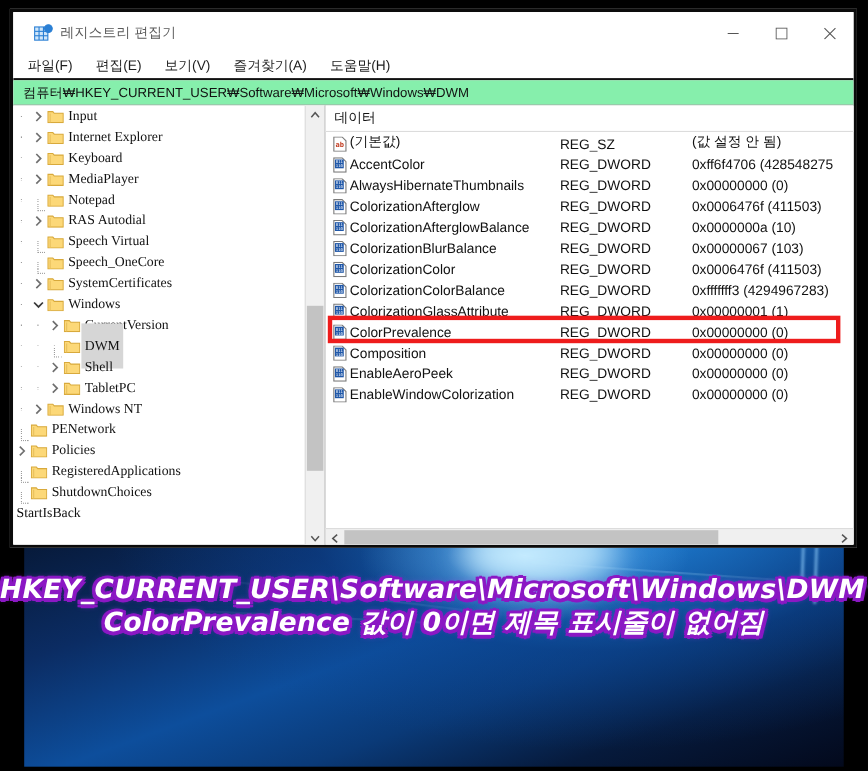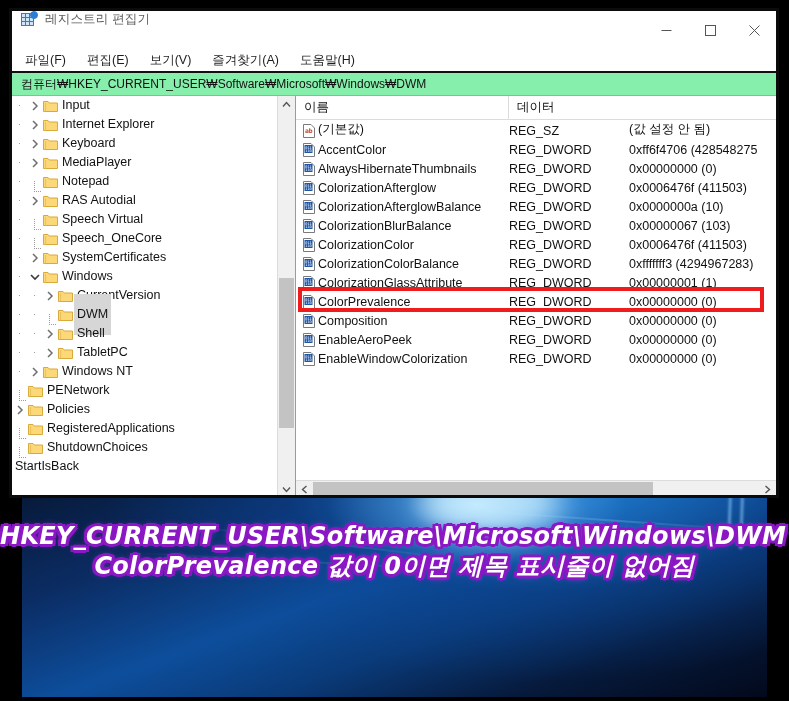--- a/index.html
+++ b/index.html
@@ -35,24 +35,24 @@
     position:absolute;
     left:9px;top:8px;width:770px;height:490px;
     background:#fff;
     border:3px solid #0b0b0b;
     box-sizing:border-box;
     overflow:hidden;
   }
   
   .titlebar{
     height:38px;
-    display:flex;
+    display:flex;align-items:center;
     background:#ffffff;
     position:relative;
-    padding-left:9px;
+    padding-left:19px;
   }
   .app-icon{
     width:16px;height:16px;position:relative;margin-right:8px;flex:0 0 auto;
   }
   .app-icon .grid{
     position:absolute;left:0;top:2px;width:13px;height:13px;
     background:#2a7fd4;
     display:grid;grid-template-columns:1fr 1fr 1fr;grid-template-rows:1fr 1fr 1fr;gap:1px;
     padding:1px;box-sizing:border-box;
   }
@@ -105,21 +105,21 @@
     position:relative;
     overflow:hidden;
   }
   .treelist{position:absolute;left:0;top:0;right:17px;bottom:0;overflow:hidden;}
   .trow{
     height:19px;display:flex;align-items:center;
     font-size:12.5px;color:#111;white-space:nowrap;
     position:relative;
   }
   .trow.sel .tlabel{background:#d6d6d6;}
-  .tlabel{padding:12px 3px;line-height:17px;}
+  .tlabel{padding:12px 3px;line-height:17px;font-family:Liberation Serif, serif;}
   .chev{
     width:15px;flex:0 0 15px;display:flex;align-items:center;justify-content:center;
     color:#828282;font-size:10px;
   }
   .chev svg{display:block;}
   .guide{
     width:15px;flex:0 0 15px;position:relative;
   }
   .guide.v::before{
     content:"";position:absolute;left:7px;top:-1px;bottom:-1px;width:1px;
@@ -556,21 +556,20 @@
         <div class="arrow bot">
           <svg width="9" height="7" viewBox="0 0 9 7">
               <path d="M1 1.5 L4.5 5.5 L8 1.5" fill="none" stroke="#555" stroke-width="1.4"></path>
             </svg>
         </div>
       </div>
     </div>
 
     <div class="listpane">
       <div class="lheader">
-        <div class="lh" style="flex:0 0 213px;">이름</div>
         <div class="lh" style="flex:1;border-right:none;">데이터</div>
       </div>
 
       <div class="lrows" id="lrows">
           <div class="lrow">
             <span class="vicon">
               <svg width="14" height="14" viewBox="0 0 14 14">
                 <path d="M1.5 0.5 H9 L12.5 4 V13.5 H1.5 Z" fill="#ffffff" stroke="#7a7a7a" stroke-width="1"></path>
                 <text x="6.8" y="9.4" font-size="6.4" fill="#c23a1f" text-anchor="middle" font-weight="bold" font-family="monospace">ab</text>
               </svg>

